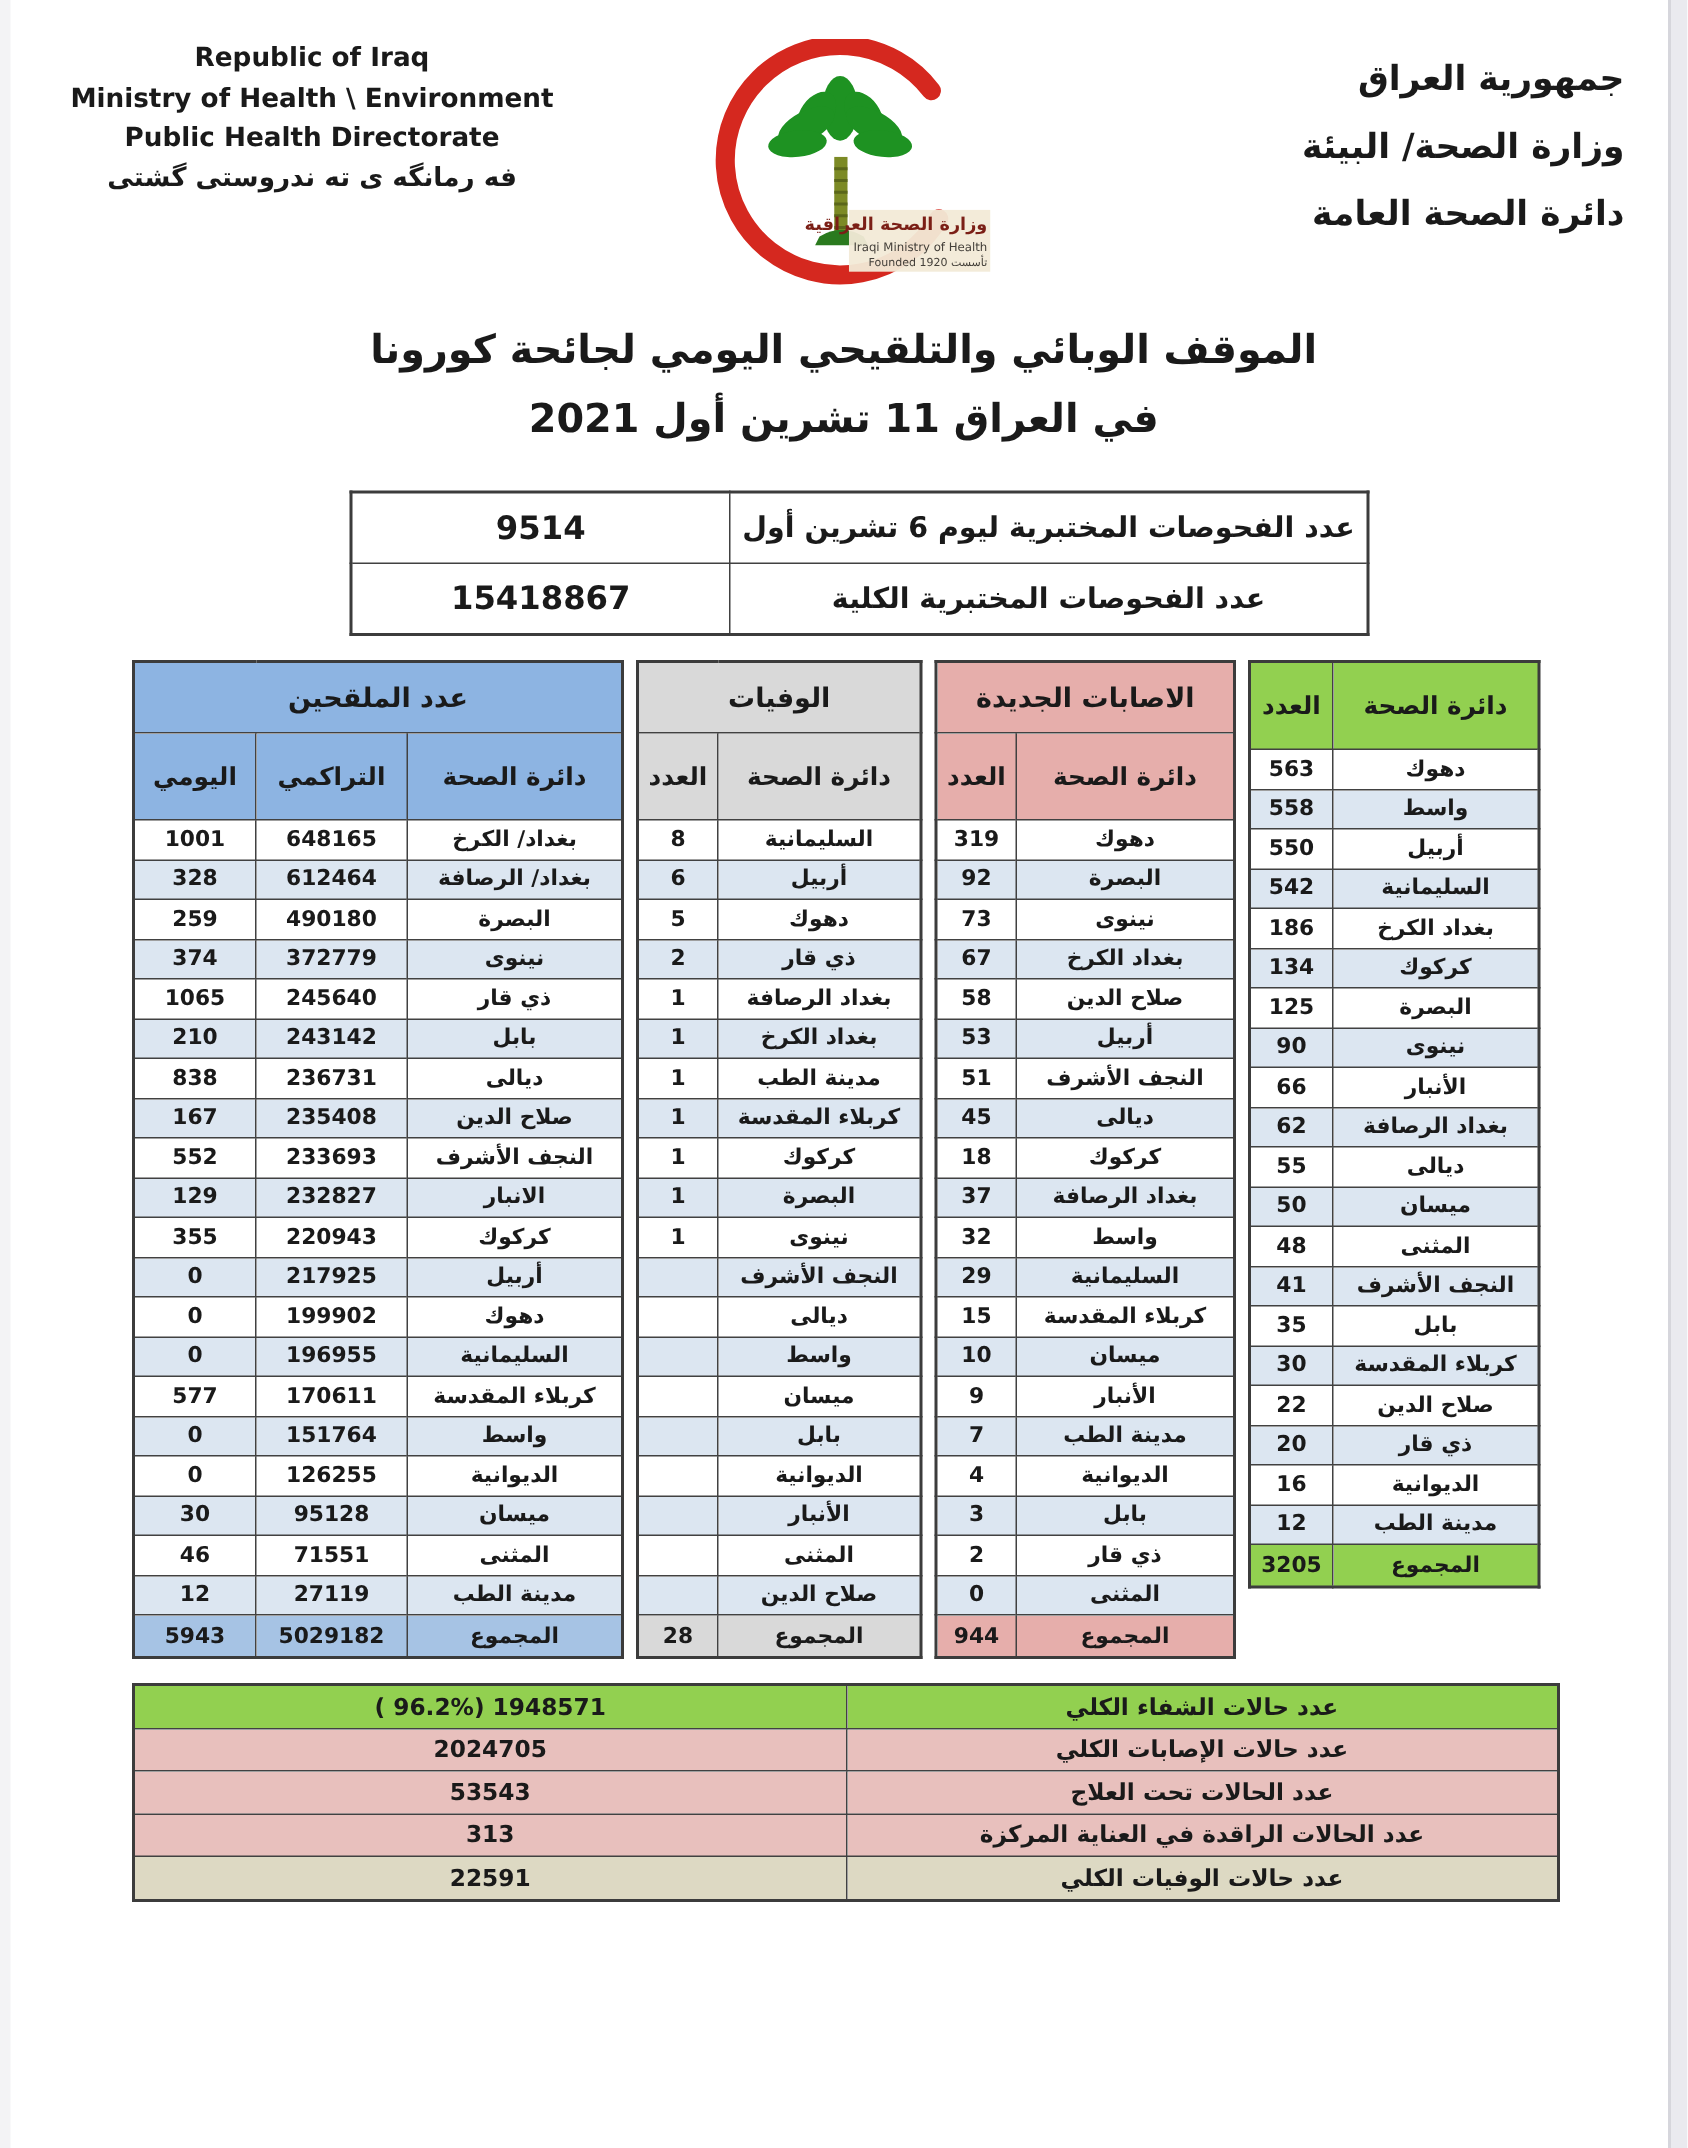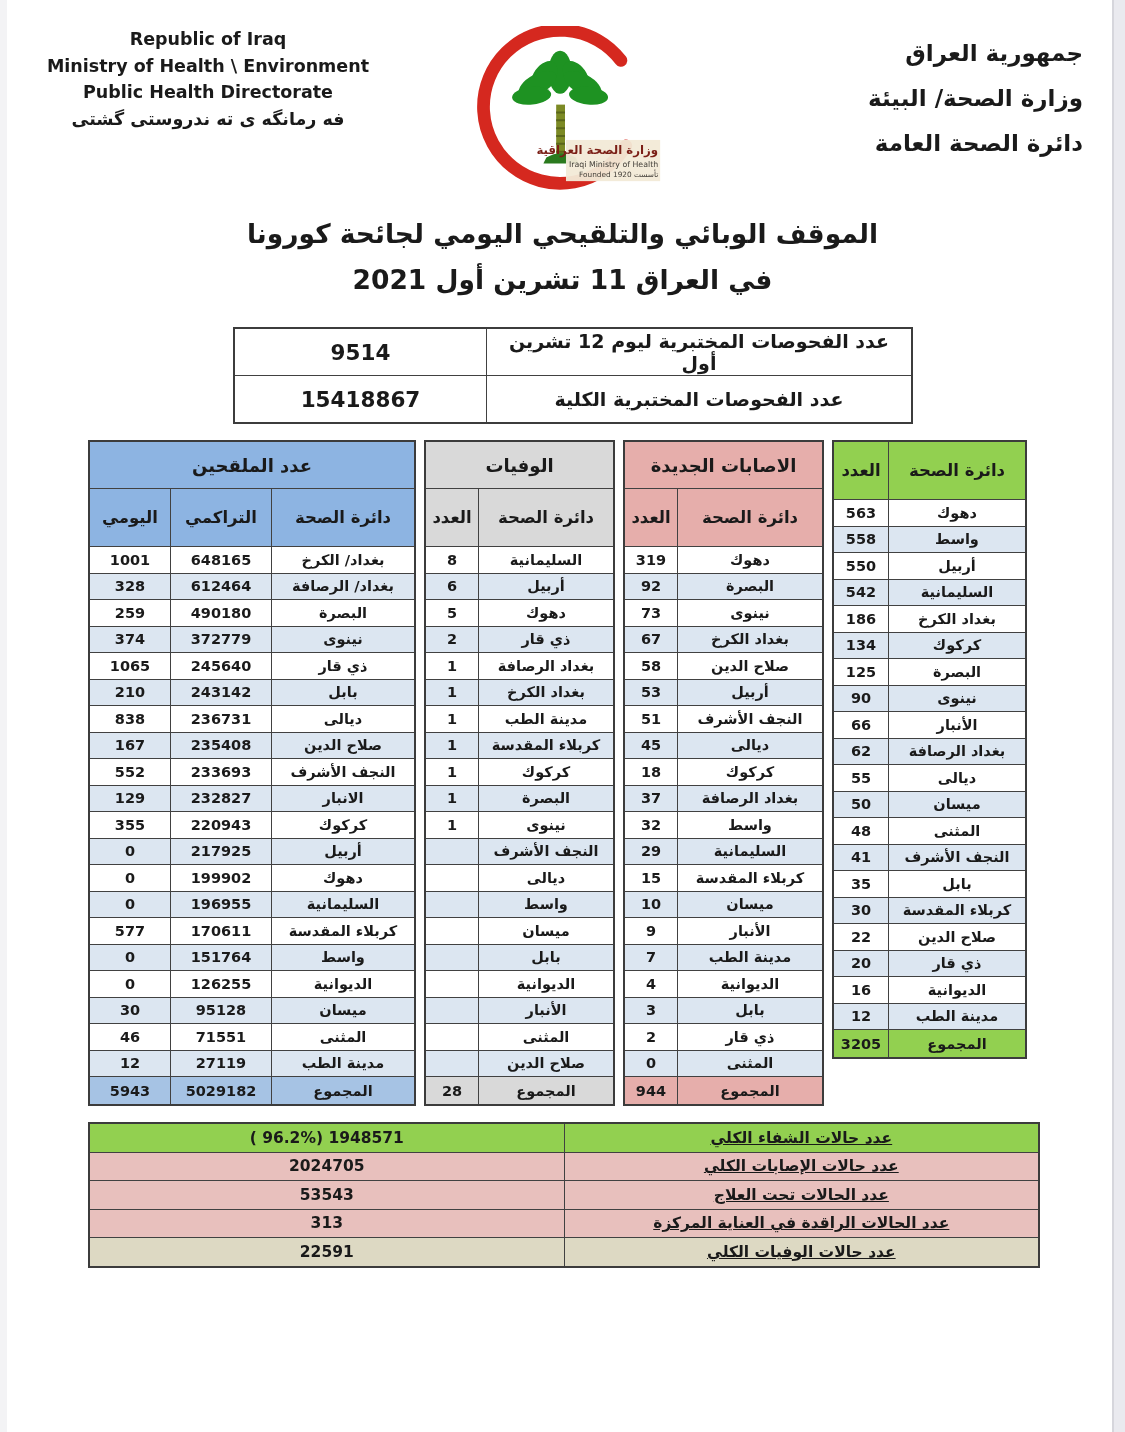--- a/index.html
+++ b/index.html
@@ -57,21 +57,21 @@
   .hdr-gray{background:#d9d9d9;}
   .tot-gray td{background:#d9d9d9 !important;}
   .hdr-pink{background:#e6aeab;}
   .tot-pink td{background:#e6aeab !important;}
   .hdr-green{background:#92d050;}
   .tot-green td{background:#92d050 !important;}
 
   
   .summary{direction:rtl;margin:16px 85px 0 88px;}
   .summary td{height:27.5px;font-size:15.5px;}
-  .summary .sum-label{width:476px;text-decoration:underline;}
+  .summary .sum-label{width:476px;}
   .summary .sum-value{width:476px;direction:ltr;}
   .s-green td{background:#92d050;}
   .s-pink td{background:#e8c0bd;}
   .s-beige td{background:#ddd9c3;}
 </style>
 </head>
 <body>
 
 <div class="edge-left"></div>
 <div class="edge-right"></div>
@@ -118,21 +118,21 @@
 </div>
 
 <div class="page-title">
   <div>الموقف الوبائي والتلقيحي اليومي لجائحة كورونا</div>
   <div>في العراق 11 تشرين أول 2021</div>
 </div>
 
 <table class="tests grid">
   <tbody>
     <tr>
-      <td class="lab-label">عدد الفحوصات المختبرية ليوم 12 تشرين أول</td>
+      <td class="lab-label">عدد الفحوصات المختبرية ليوم 6 تشرين أول</td>
       <td class="lab-value">9514</td>
     </tr>
     <tr>
       <td class="lab-label">عدد الفحوصات المختبرية الكلية</td>
       <td class="lab-value">15418867</td>
     </tr>
   </tbody>
 </table>
 
 <div class="tables">

